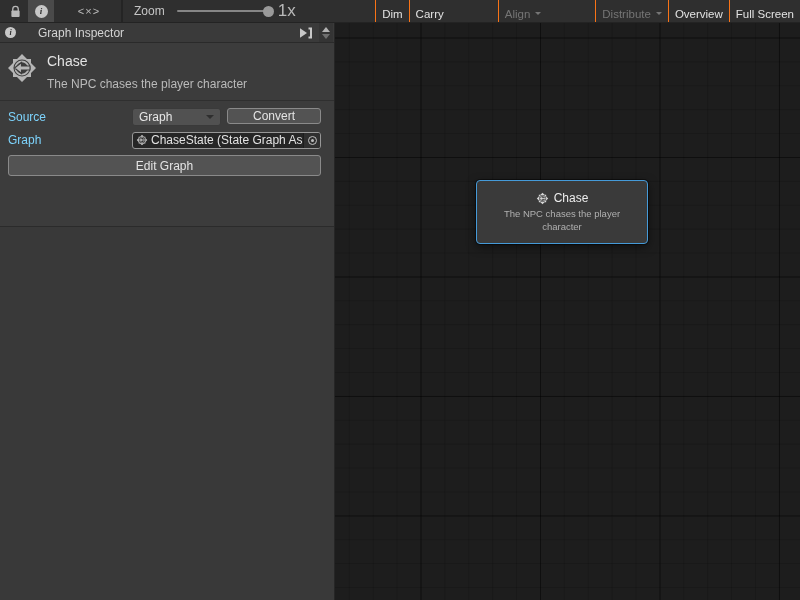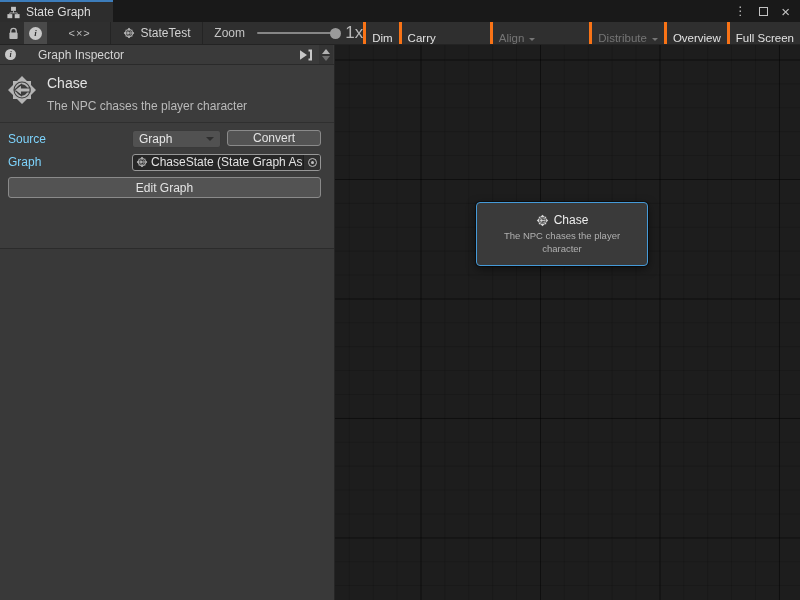--- a/index.html
+++ b/index.html
@@ -31,21 +31,21 @@
   .info-circle.small{width:11px;height:11px;font-size:8px;}
   .code-glyph{font-size:11px;color:#bdbdbd;letter-spacing:1px;}
   .crumb{display:flex;align-items:center;gap:5px;padding:0 12px 0 13px;color:#d2d2d2;}
   .zoom-label{align-self:center;margin-left:11px;color:#c4c4c4;}
   .slider{position:relative;align-self:center;width:90px;height:2px;background:#868686;
           margin-left:12px;border-radius:1px;}
   .slider-handle{position:absolute;right:-7px;top:-4.5px;width:11px;height:11px;border-radius:50%;
                  background:#9a9a9a;}
   .zoom-value{align-self:center;margin-left:11px;color:#b8b8b8;font-size:17px;}
   .tb-right{margin-left:auto;display:flex;align-items:stretch;}
-  .tb-btn{display:flex;align-items:flex-end;padding:0 6px;border-left:3px solid #f97316;
+  .tb-btn{display:flex;align-items:flex-start;padding:8px 6px;border-left:1px solid #f97316;
           color:#e2e2e2;font-size:11.5px;white-space:nowrap;cursor:default;}
   .tb-btn.disabled{color:#757575;margin-left:48px;}
   .caret{width:0;height:0;border:3.5px solid transparent;border-top-color:currentColor;
          margin-left:5px;margin-top:4px;}
 
   
   .main{flex:1;display:flex;min-height:0;}
 
   
   .inspector{width:335px;flex:0 0 335px;background:#3c3c3c;border-right:1px solid #262626;
@@ -118,57 +118,35 @@
   <symbol id="state-icon" viewBox="0 0 32 32">
     <path fill="currentColor" d="M16 2 L21 7 L25 7 L25 11 L30 16 L25 21 L25 25 L21 25 L16 30 L11 25 L7 25 L7 21 L2 16 L7 11 L7 7 L11 7 Z"></path>
     <circle cx="16" cy="16" r="8.5" fill="var(--hole,#333)"></circle>
     <circle cx="16" cy="16" r="6.6" fill="none" stroke="currentColor" stroke-width="1.8"></circle>
     <path d="M8.5 16 L15.5 10.5 L15.5 14 L24 14 L24 18 L15.5 18 L15.5 21.5 Z" fill="currentColor" stroke="var(--hole,#333)" stroke-width="1.1"></path>
   </symbol>
 </svg>
 
 <div class="window">
 
-  <div class="tabbar">
-    <div class="tab">
-      <svg width="13" height="13" viewBox="0 0 16 16">
-        <rect x="5" y="1" width="6" height="5" fill="#c2c2c2"></rect>
-        <rect x="0.5" y="10" width="6" height="5" fill="#c2c2c2"></rect>
-        <rect x="9.5" y="10" width="6" height="5" fill="#c2c2c2"></rect>
-        <path d="M8 6v2.5M3.5 10V8.5h9V10" stroke="#c2c2c2" fill="none"></path>
-      </svg>
-      <span>State Graph</span>
-    </div>
-    <div class="win-controls">
-      <span class="win-glyph">⋮</span>
-      <span class="win-maxbox"></span>
-      <span class="win-glyph" style="font-size:15px;">×</span>
-    </div>
-  </div>
 
   <div class="toolbar">
     <div class="tb-iconbtn" style="margin-left:2px;">
       <svg width="11" height="13" viewBox="0 0 12 14">
         <path d="M3 6.5V4.5a3 3 0 0 1 6 0v2" fill="none" stroke="#b9b9b9" stroke-width="1.4"></path>
         <rect x="1.5" y="6" width="9" height="7" rx="1" fill="#b9b9b9"></rect>
       </svg>
     </div>
     <div class="tb-iconbtn active">
       <span class="info-circle">i</span>
     </div>
     <div class="tb-iconbtn" style="margin-left:21px;width:28px;">
       <span class="code-glyph">&lt;×&gt;</span>
     </div>
     <div class="tb-sep" style="margin-left:18px;"></div>
-    <div class="crumb">
-      <svg class="state-icon-sm" style="--hole:#2f2f2f;color:#c9c9c9;margin:0;" viewBox="0 0 32 32">
-          <use href="#state-icon"></use>
-        </svg>
-      <span>StateTest</span>
-    </div>
     <div class="tb-sep"></div>
     <span class="zoom-label">Zoom</span>
     <div class="slider">
       <div class="slider-handle"></div>
     </div>
     <span class="zoom-value">1x</span>
 
     <div class="tb-right">
       <div class="tb-btn">
         <span>Dim</span>

